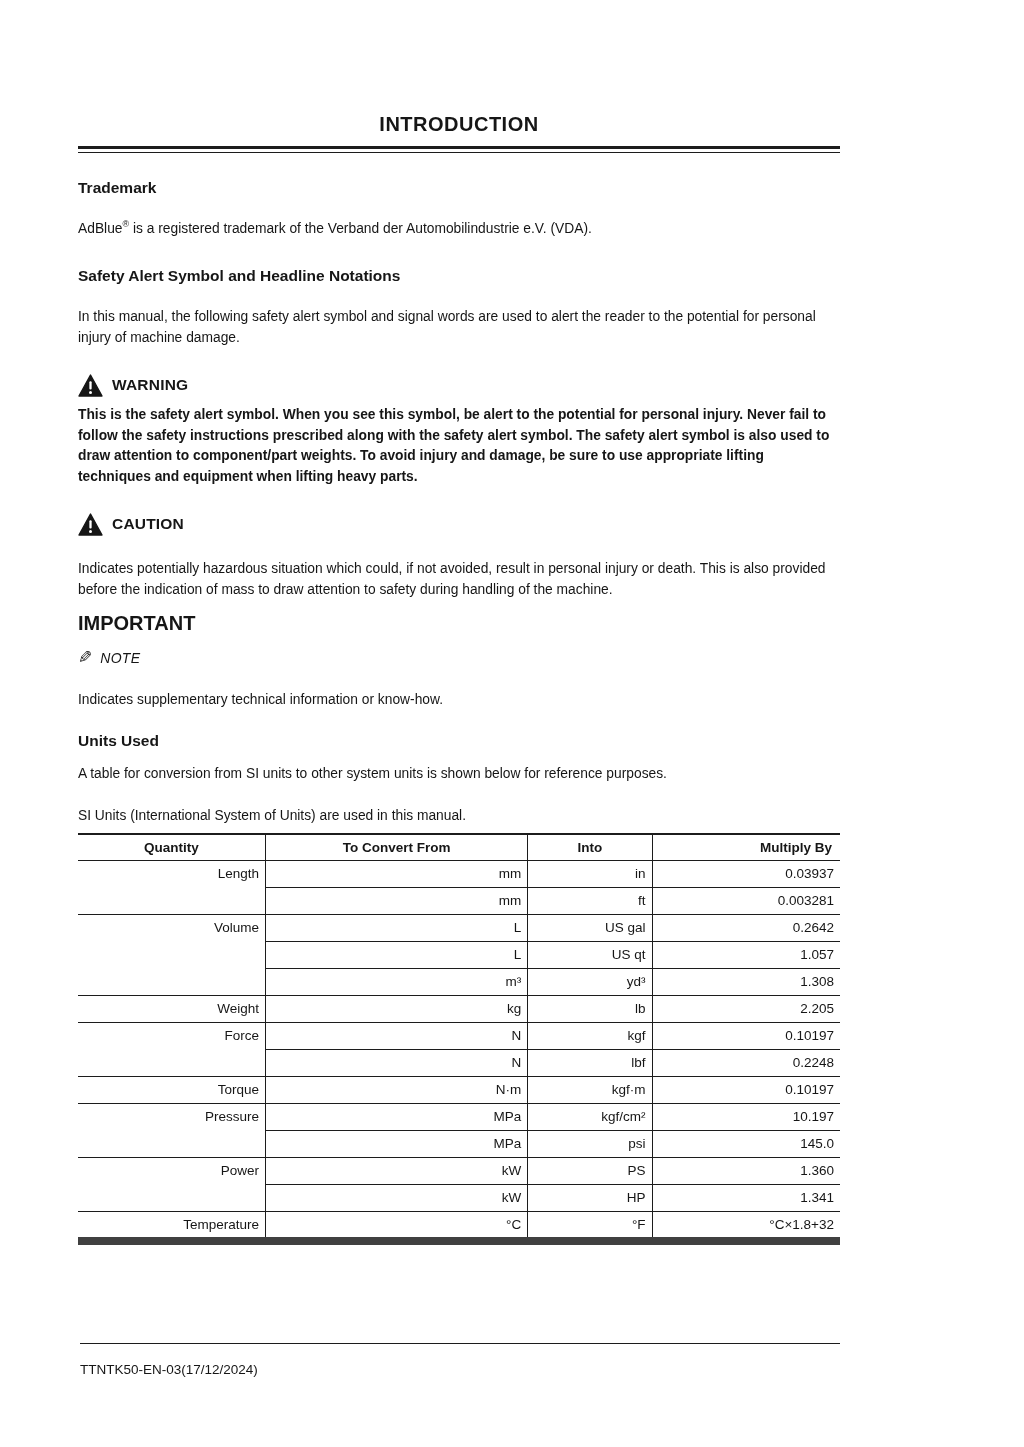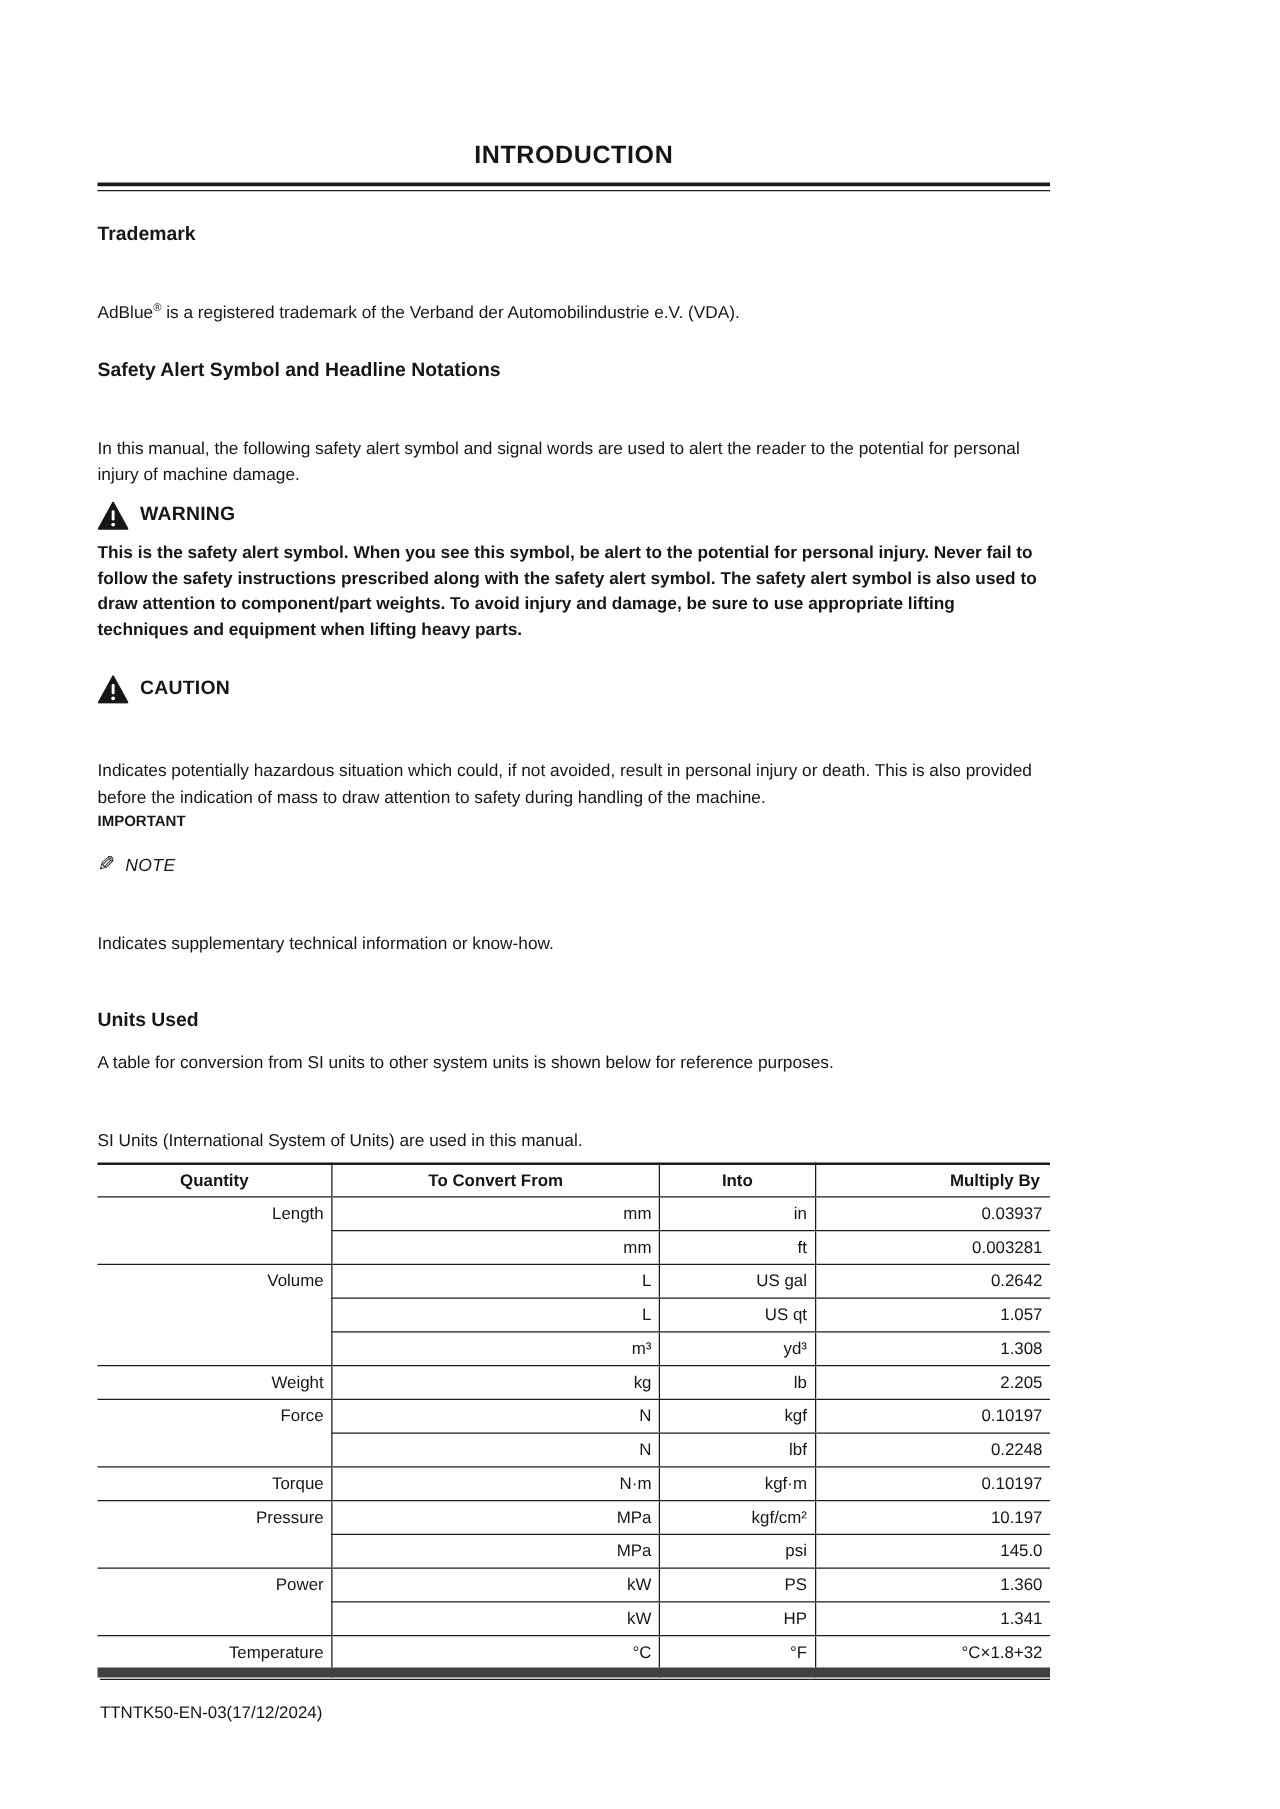--- a/index.html
+++ b/index.html
@@ -26,21 +26,21 @@
     margin-top:10px;
     height:7px;
     border-top:3px solid #1c1c1c;
     border-bottom:1px solid #1c1c1c;
   }
   h2.sec {
     font-size:15.5px;
     line-height:19px;
     font-weight:bold;
   }
-  .mt-lg { margin-top:42px; }
+  .mt-lg { margin-top:21px; }
   .mt-xl { margin-top:27px; }
   p.body {
     font-size:13.8px;
     line-height:21px;
   }
   p.body.bold { font-weight:bold; line-height:20.5px; }
   sup.reg { font-size:9px; vertical-align:super; line-height:0; }
 
   .signal-row {
     display:flex;
@@ -127,21 +127,21 @@
 
   <h1 class="doc-title">INTRODUCTION</h1>
   <div class="title-rule"></div>
 
   <h2 class="sec" style="margin-top:25px">Trademark</h2>
   <p class="body mt-lg"><span>AdBlue</span><sup class="reg">®</sup><span> is a registered trademark of the Verband der Automobilindustrie e.V. (VDA).</span></p>
 
   <h2 class="sec mt-xl">Safety Alert Symbol and Headline Notations</h2>
   <p class="body mt-lg">In this manual, the following safety alert symbol and signal words are used to alert the reader to the potential for personal injury of machine damage.</p>
 
-  <div class="signal-row" style="margin-top:9px">
+  <div class="signal-row" style="margin-top:24px">
     <span class="tri-icon">
       <svg width="25" height="23" viewBox="0 0 25 23" aria-hidden="true">
         <path d="M12.5 1 L24 22 L1 22 Z" fill="#161616" stroke="#161616" stroke-width="1.4" stroke-linejoin="round"></path>
         <rect x="11.35" y="7.2" width="2.3" height="8.2" rx="1" fill="#ffffff"></rect>
         <circle cx="12.5" cy="18.6" r="1.5" fill="#ffffff"></circle>
       </svg>
     </span>
     <span class="signal-label">WARNING</span>
   </div>
   <p class="body bold" style="margin-top:7px">This is the safety alert symbol. When you see this symbol, be alert to the potential for personal injury. Never fail to follow the safety instructions prescribed along with the safety alert symbol. The safety alert symbol is also used to draw attention to component/part weights. To avoid injury and damage, be sure to use appropriate lifting techniques and equipment when lifting heavy parts.</p>
@@ -151,21 +151,21 @@
       <svg width="25" height="23" viewBox="0 0 25 23" aria-hidden="true">
         <path d="M12.5 1 L24 22 L1 22 Z" fill="#161616" stroke="#161616" stroke-width="1.4" stroke-linejoin="round"></path>
         <rect x="11.35" y="7.2" width="2.3" height="8.2" rx="1" fill="#ffffff"></rect>
         <circle cx="12.5" cy="18.6" r="1.5" fill="#ffffff"></circle>
       </svg>
     </span>
     <span class="signal-label">CAUTION</span>
   </div>
   <p class="body mt-lg">Indicates potentially hazardous situation which could, if not avoided, result in personal injury or death. This is also provided before the indication of mass to draw attention to safety during handling of the machine.</p>
 
-  <h2 class="sec" style="font-size:12px;">IMPORTANT</h2>
+  <h2 class="sec" style="margin-top:14px; font-size:20px;">IMPORTANT</h2>
 
   <div class="note-row" style="margin-top:14px">
     <span class="note-icon">✎</span>
     <span class="note-label">NOTE</span>
   </div>
   <p class="body mt-lg">Indicates supplementary technical information or know-how.</p>
 
   <h2 class="sec mt-lg">Units Used</h2>
   <p class="body" style="margin-top:13px">A table for conversion from SI units to other system units is shown below for reference purposes.</p>
   <p class="body mt-lg">SI Units (International System of Units) are used in this manual.</p>

